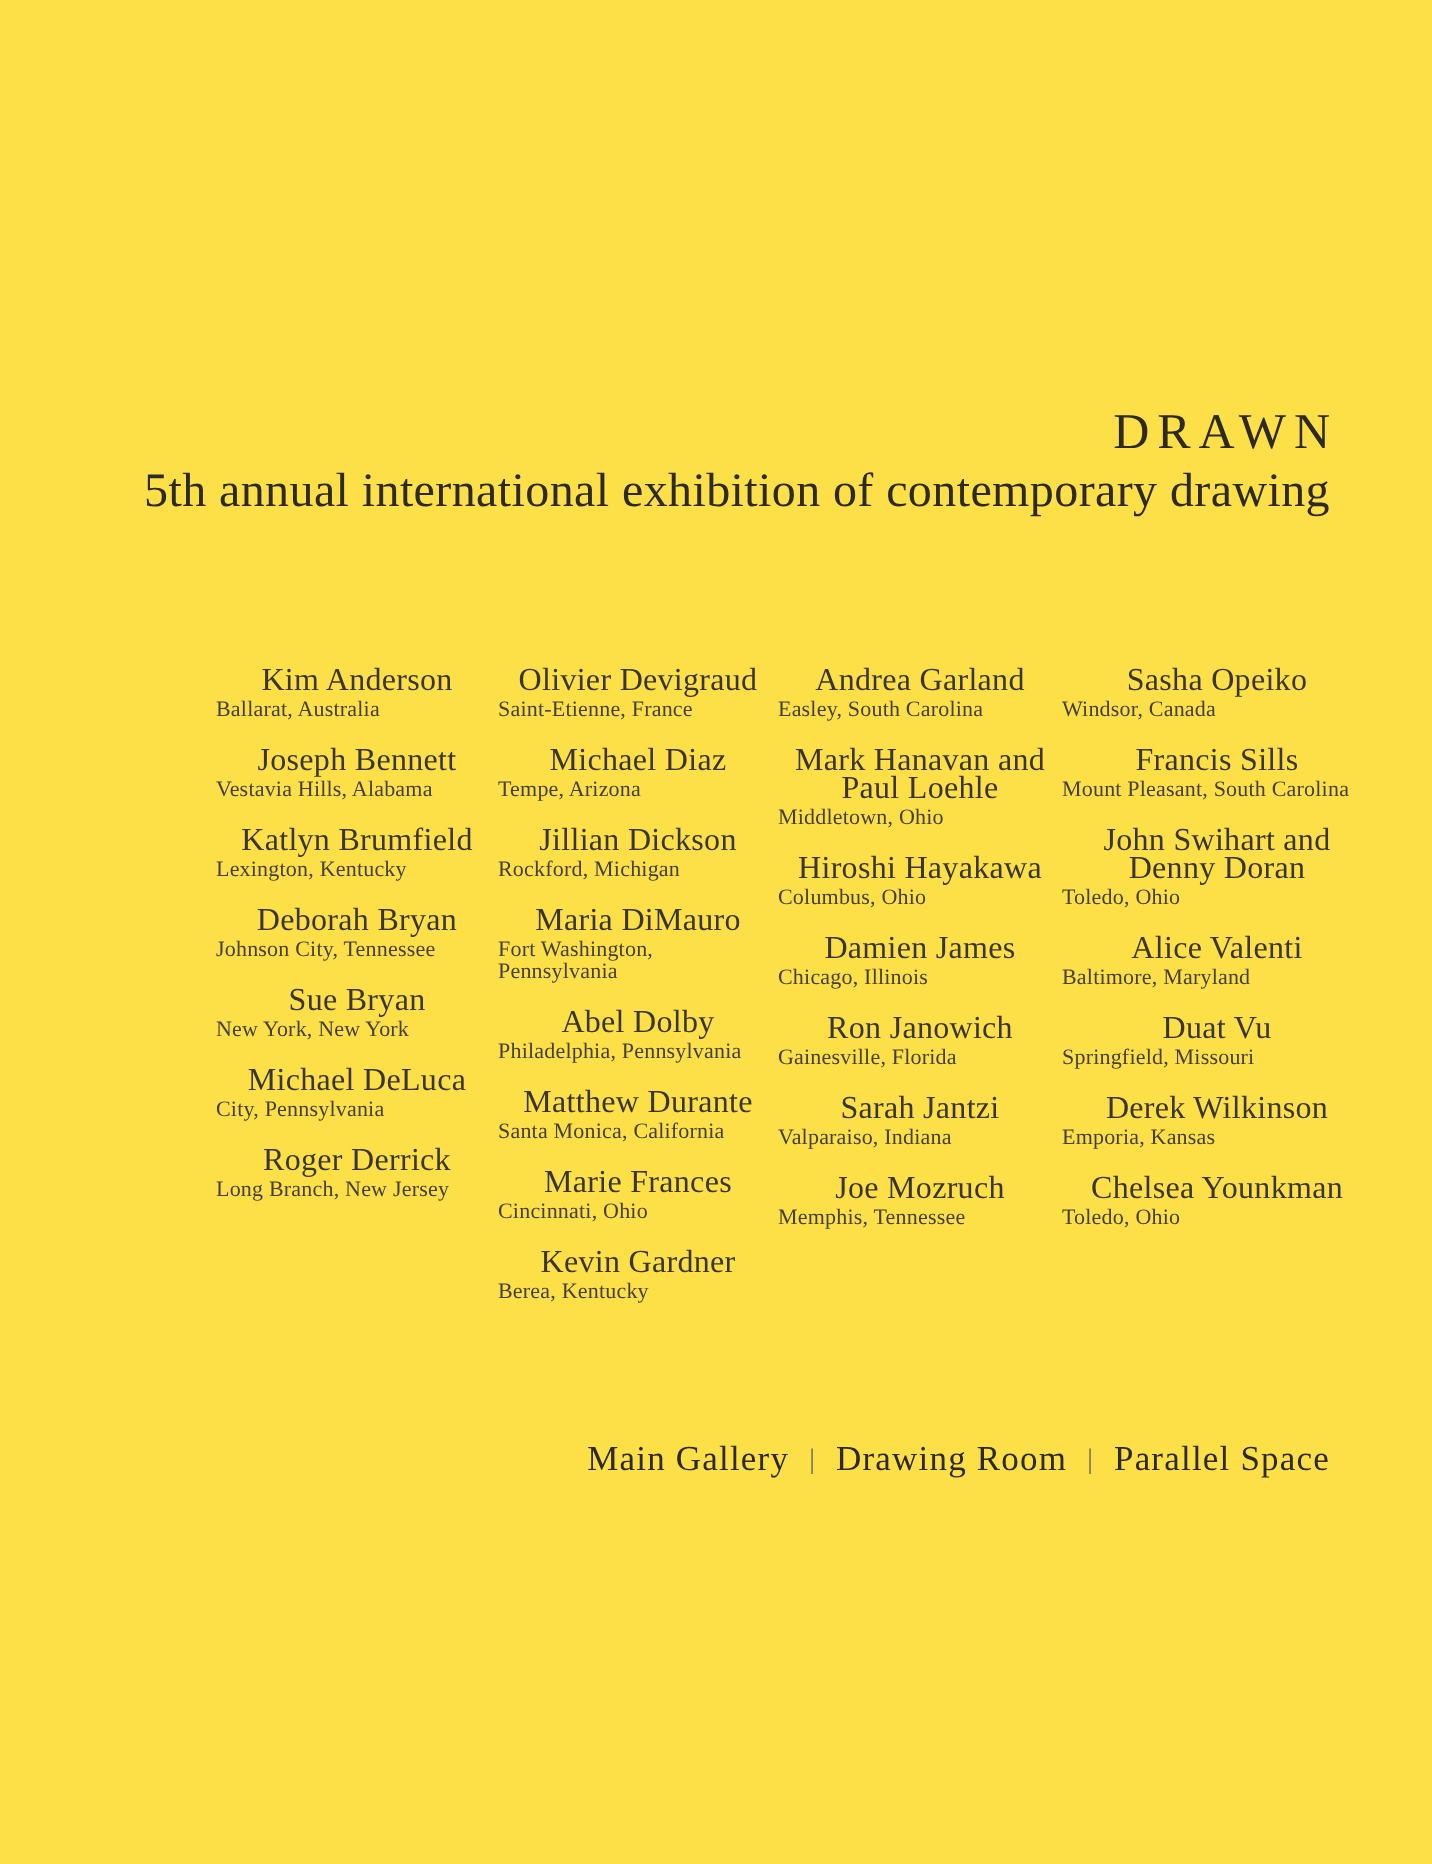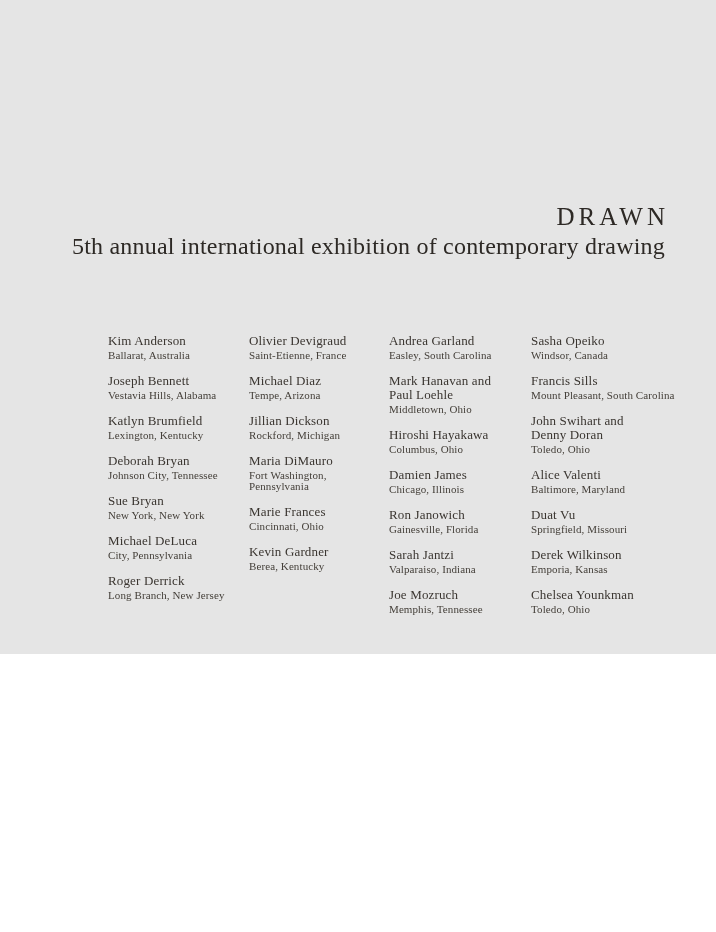--- a/index.html
+++ b/index.html
@@ -3,22 +3,22 @@
 <meta charset="utf-8">
 <style>
   html, body {
     margin: 0;
     padding: 0;
     background: #ffffff;
   }
   .page {
     position: relative;
     width: 716px;
-    height: 654px;
-    background: #e5e5e5;
+    height: 932px;
+    background: #fde047;
     font-family: "Liberation Serif", serif;
     color: #35302c;
     overflow: hidden;
   }
 
   
   .header {
     position: absolute;
     top: 203px;
     right: 51px;
@@ -48,25 +48,26 @@
     left: 108px;
     top: 334px;
     display: flex;
   }
   .artist-col { width: 141px; }
   .artist-col:nth-child(2) { width: 140px; }
   .artist-col:nth-child(3) { width: 142px; }
   .artist-col:nth-child(4) { width: 155px; }
   .entry { margin-bottom: 13px; }
   .entry-name {
-    font-size: 13px;
+    font-size: 16px;
     line-height: 14px;
     letter-spacing: 0.15px;
     white-space: pre-line;
     color: #3a3530;
+    text-align: center;
   }
   .entry-loc {
     font-size: 11px;
     line-height: 11px;
     padding-top: 2px;
     letter-spacing: 0.1px;
     color: #45403a;
   }
 
   
@@ -139,20 +140,28 @@
         </div>
         <div class="entry">
           <div class="entry-name">Jillian Dickson</div>
           <div class="entry-loc">Rockford, Michigan</div>
         </div>
         <div class="entry">
           <div class="entry-name">Maria DiMauro</div>
           <div class="entry-loc">Fort Washington, Pennsylvania</div>
         </div>
         <div class="entry">
+          <div class="entry-name">Abel Dolby</div>
+          <div class="entry-loc">Philadelphia, Pennsylvania</div>
+        </div>
+        <div class="entry">
+          <div class="entry-name">Matthew Durante</div>
+          <div class="entry-loc">Santa Monica, California</div>
+        </div>
+        <div class="entry">
           <div class="entry-name">Marie Frances</div>
           <div class="entry-loc">Cincinnati, Ohio</div>
         </div>
         <div class="entry">
           <div class="entry-name">Kevin Gardner</div>
           <div class="entry-loc">Berea, Kentucky</div>
         </div>
       </div>
       <div class="artist-col">
         <div class="entry">

